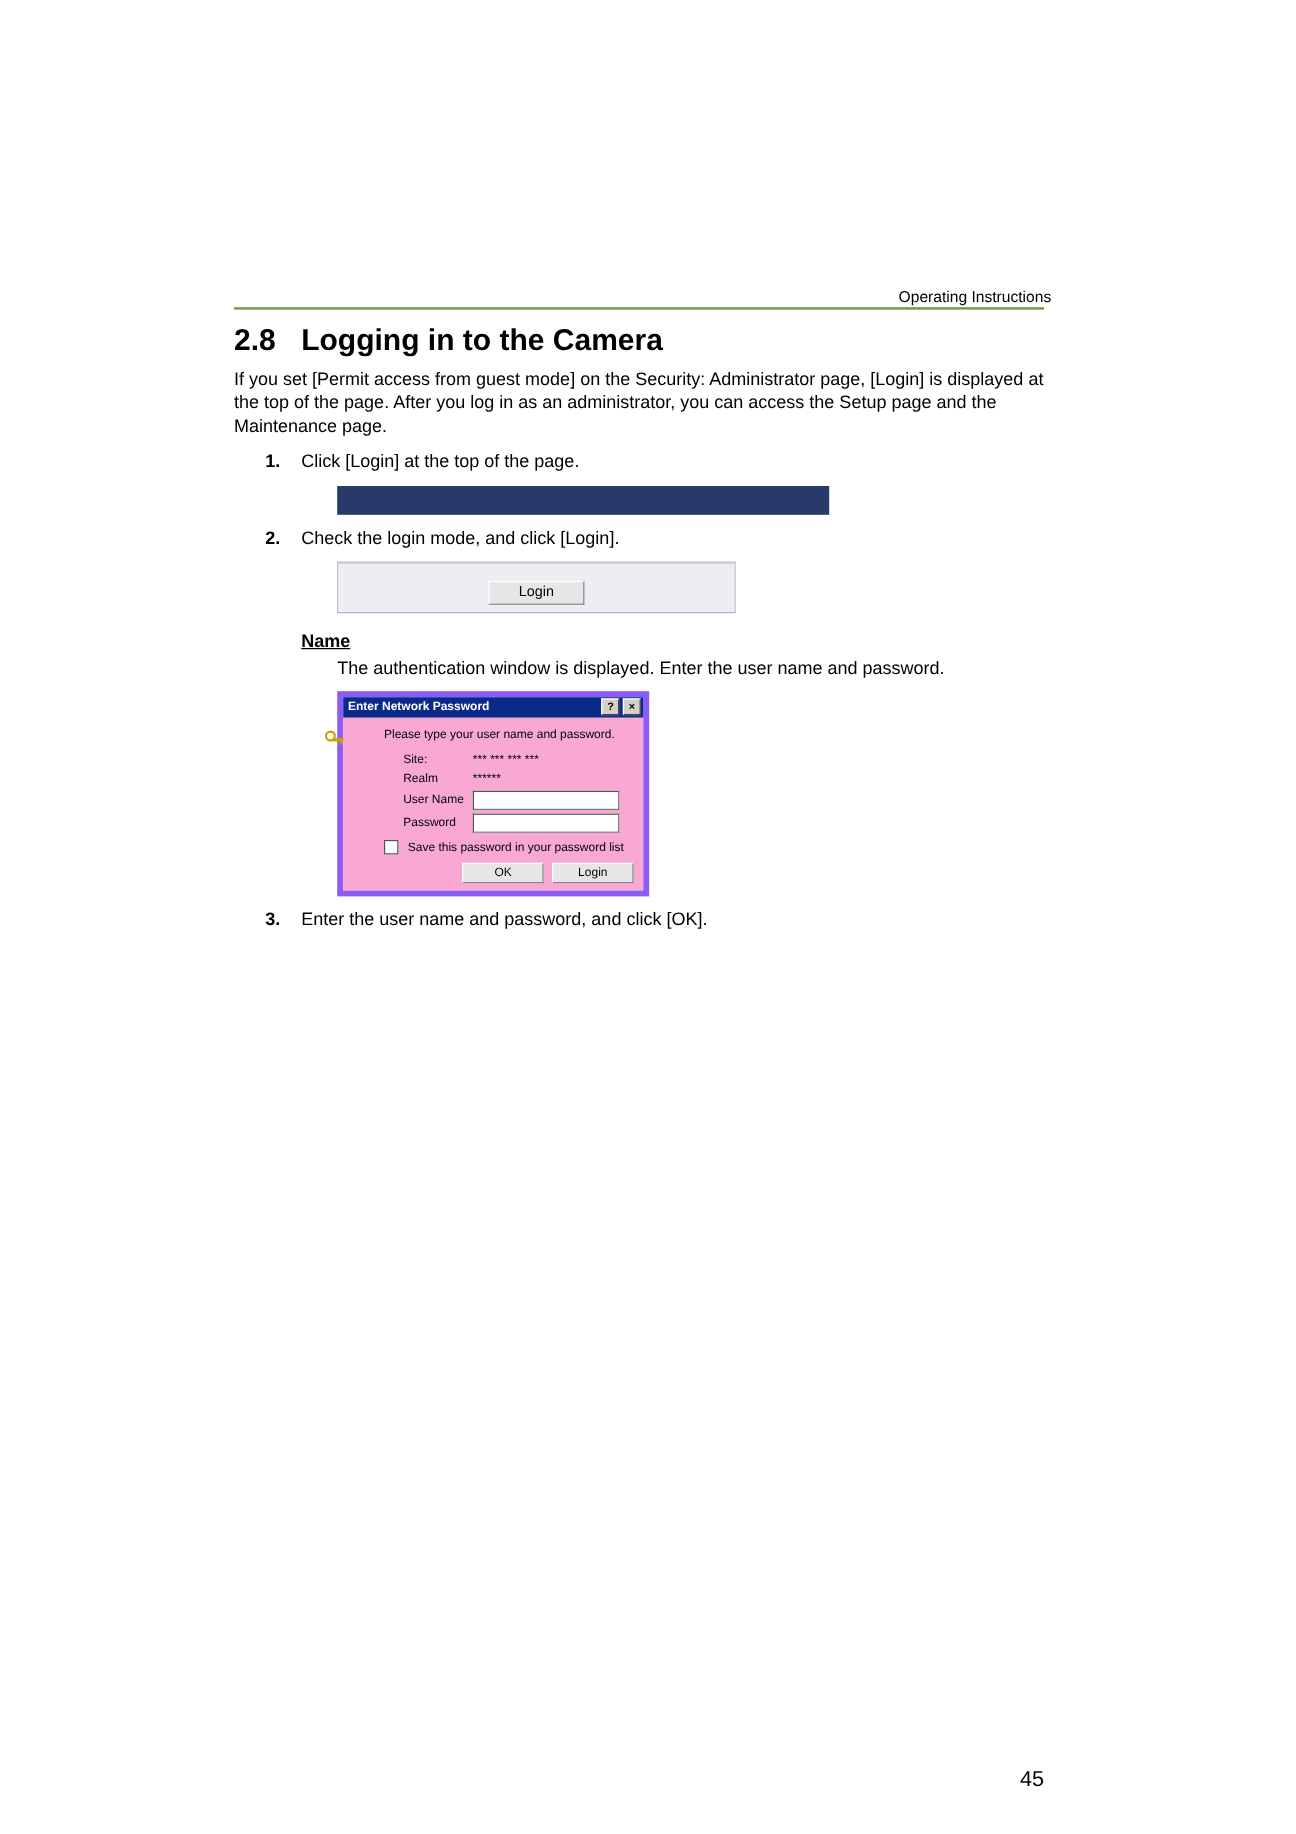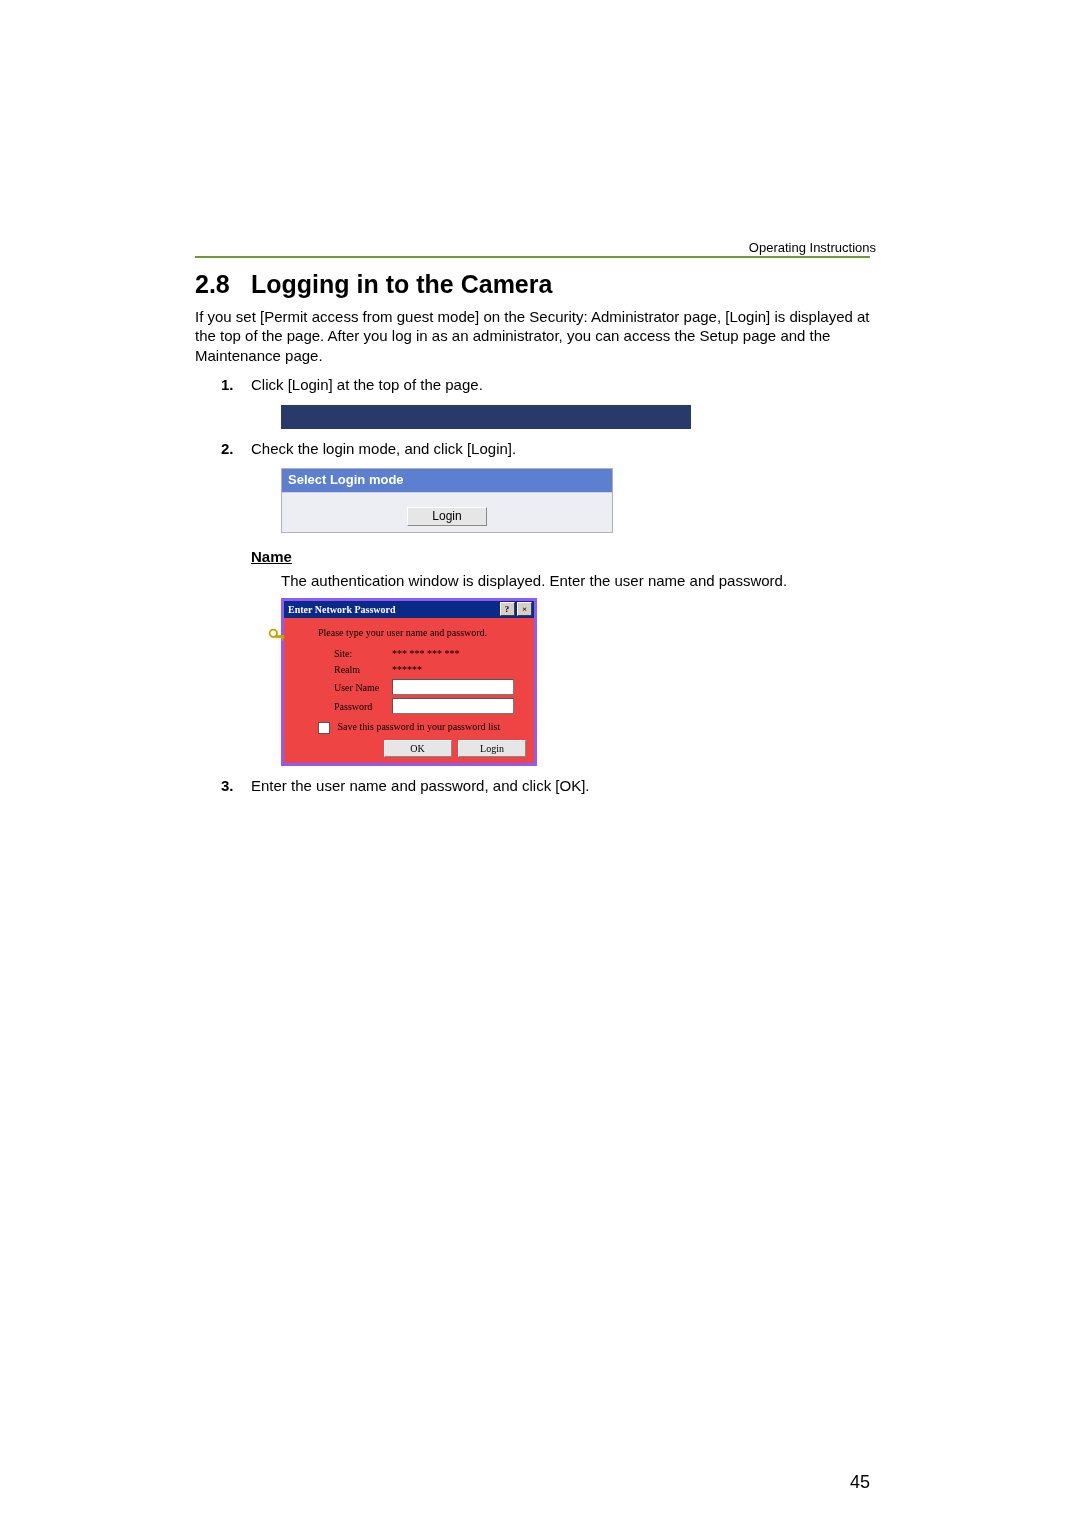--- a/index.html
+++ b/index.html
@@ -55,29 +55,29 @@
   .f2-radio{display:inline-block;width:11px;height:11px;border:1px solid #555;
     border-radius:50%;margin-right:8px;vertical-align:middle;position:relative;top:-1px;}
   .f2-radio .dot{display:block;width:5px;height:5px;background:#000;border-radius:50%;
     margin:3px;}
   .f2-foot{background:#eceef3;padding:14px 6px 6px 6px;text-align:center;border-top:1px solid #d0d2dc;}
   .btn{display:inline-block;min-width:62px;padding:1px 8px;font-size:12px;
     background:#e6e6e6;border:1px solid #888;border-top-color:#fff;border-left-color:#fff;
     text-align:center;}
 
   
-  .fig3{margin:8px 0 10px 30px;width:250px;border:3px solid #8b5cf6;font-size:10px;
-    font-family:Liberation Serif, serif;}
+  .fig3{margin:8px 0 10px 30px;width:250px;border:5px solid #8b5cf6;font-size:10px;
+    font-family:Liberation Sans, sans-serif;}
   .f3-title{background:#0a2a8a;color:#fff;font-weight:bold;padding:2px 4px;
     position:relative;}
   .winbtns{position:absolute;right:2px;top:1px;}
   .winbtn{display:inline-block;width:13px;height:12px;line-height:12px;text-align:center;
     background:#d4d0c8;border:1px solid #404040;border-top-color:#fff;border-left-color:#fff;
     color:#000;font-size:9px;font-weight:bold;}
-  .f3-body{background:#ef4444;padding:8px 8px 6px 8px;}
+  .f3-body{background:#f9a8d4;padding:8px 8px 6px 8px;}
   .f3-msg{margin-left:26px;margin-bottom:8px;}
   .key-icon{position:absolute;width:20px;height:20px;margin-left:-26px;
     }
   .key-glyph{width:22px;height:22px;display:inline-block;}
   .field-row{margin:3px 0 3px 42px;display:flex;align-items:center;}
   .field-label{width:58px;}
   .field-val{flex:0 0 auto;}
   .field-input{border:1px solid #7a7a7a;background:#fff;width:120px;height:14px;
     display:inline-block;border-top-color:#555;border-left-color:#555;}
   .chk-row{margin:6px 0 6px 26px;}
@@ -111,21 +111,20 @@
       <div class="fig1">
         <div class="bluestrip"></div>
       </div>
     </li>
 
     <li>
       <span class="step-num">2.</span>
       <span class="step-text">Check the login mode, and click [Login].</span>
 
       <div class="fig2">
-        <div class="f2-title">Select Login mode</div>
         <div class="f2-foot">
           <span class="btn">Login</span>
         </div>
       </div>
     </li>
   </ol>
 
   <div class="note-head">Name</div>
   <div class="note-body">The authentication window is displayed. Enter the user name and password.</div>
 

